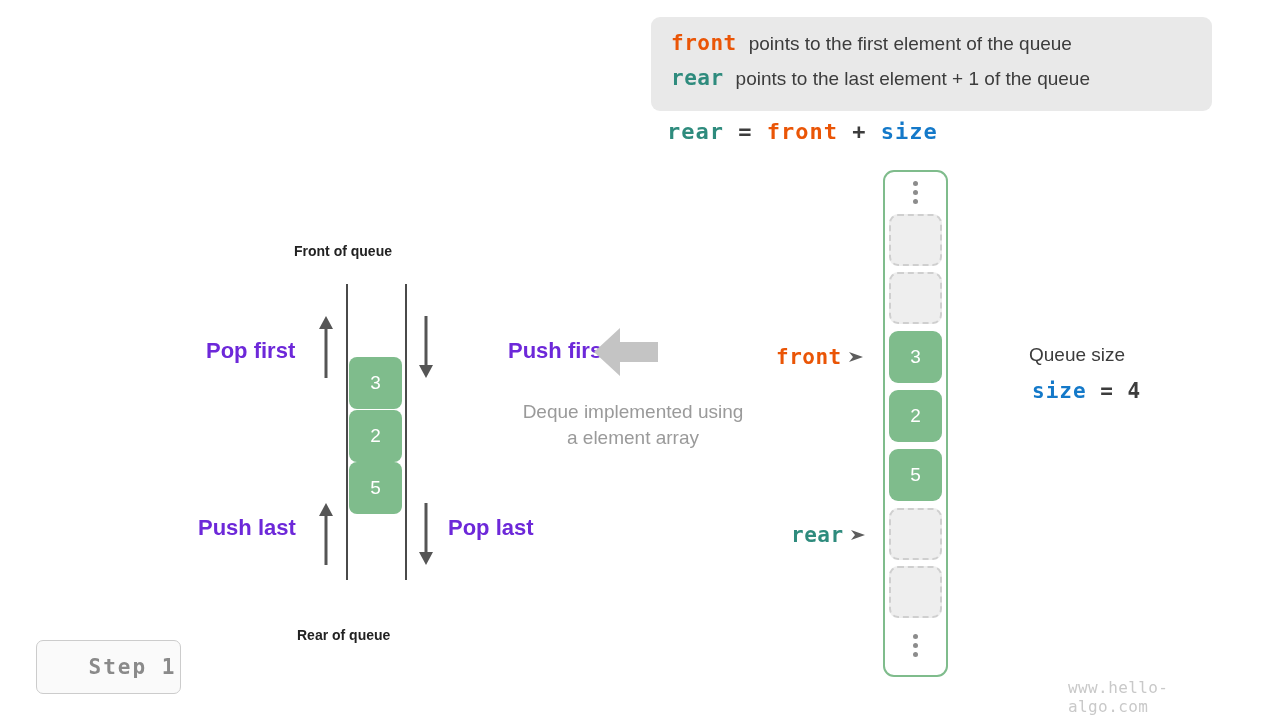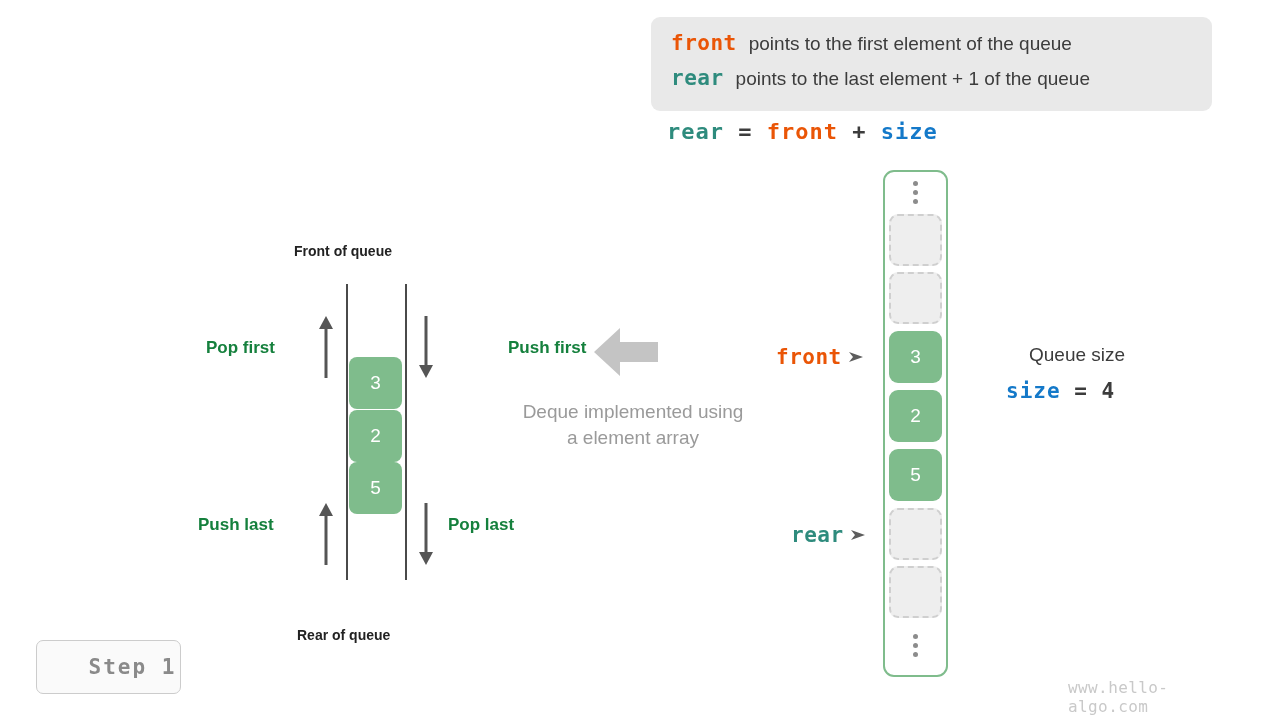--- a/index.html
+++ b/index.html
@@ -58,21 +58,21 @@
     position: absolute; left: 349px; width: 53px; height: 52px;
     background: #7fbc8c; border-radius: 8px;
     display: flex; align-items: center; justify-content: center;
     color: #ffffff; font-size: 19px;
   }
   #deque-cell-0 { top: 357px; }
   #deque-cell-1 { top: 410px; }
   #deque-cell-2 { top: 462px; }
 
   .op-label {
-    position: absolute; font-size: 17px; font-weight: bold; color: #15803d;
+    position: absolute; font-size: 22px; font-weight: bold; color: #6d28d9;
     white-space: nowrap;
   }
   #label-pop-first  { left: 206px; top: 338px; }
   #label-push-first { left: 460px; top: 338px; margin-left: 48px; }
   #label-push-last  { left: 198px; top: 515px; }
   #label-pop-last   { left: 448px; top: 515px; }
 
   .arr { position: absolute; }
 
   .note {
@@ -112,21 +112,21 @@
   }
   #ptr-front { left: 776px; top: 345px; color: #ea5506; }
   #ptr-rear  { left: 791px; top: 523px; color: #2e8b7d; }
 
   
   .size-title {
     position: absolute; left: 1029px; top: 344px;
     font-size: 19px; color: #3c3c3c; white-space: nowrap;
   }
   .size-expr {
-    position: absolute; left: 1006px; top: 379px;
+    position: absolute; left: 1032px; top: 379px;
     font-family: "DejaVu Sans Mono", monospace;
     font-size: 21px; font-weight: bold; letter-spacing: 1px;
     white-space: pre;
   }
 
   
   .step-badge {
     position: absolute; left: 36px; top: 640px;
     width: 145px; height: 54px;
     border: 1px solid #cccccc; border-radius: 7px; background: #fafafa;

